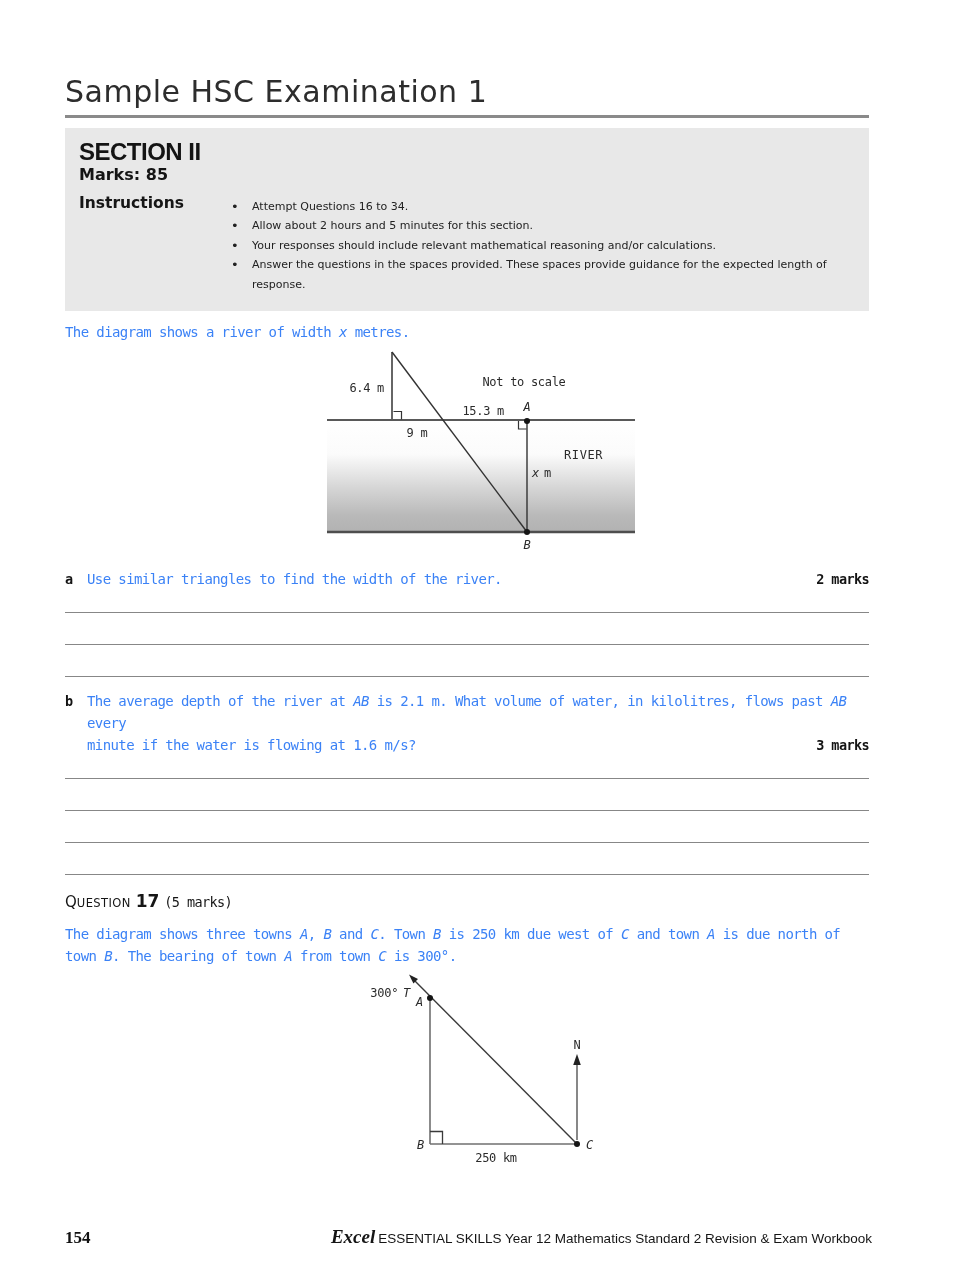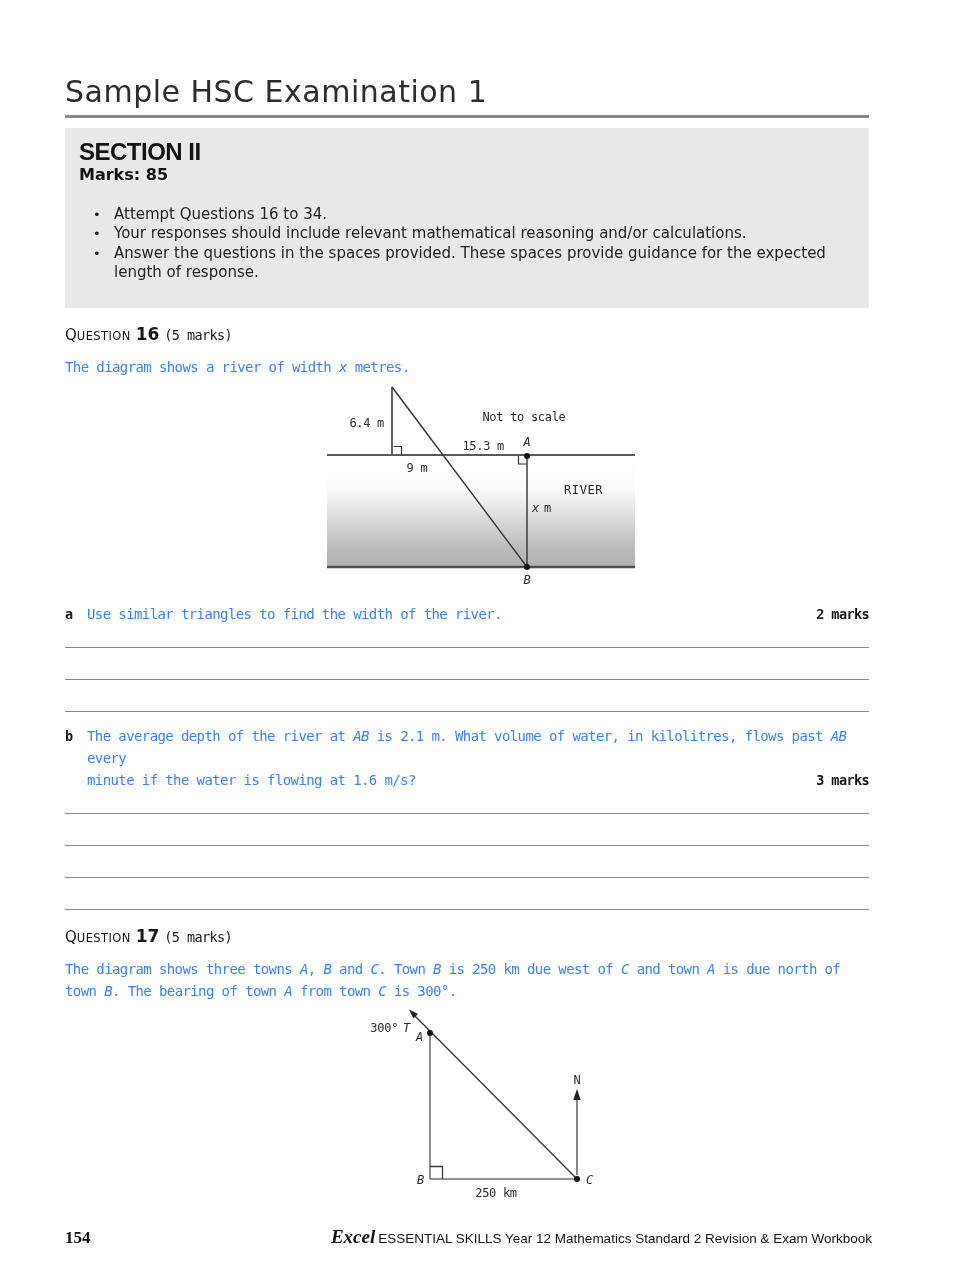--- a/index.html
+++ b/index.html
@@ -17,21 +17,21 @@
   }
   .title-rule{height:3px;background:#8a8a8a;margin-top:5px;}
 
   
   .section-box{background:#e8e8e8;margin-top:10px;padding:10px 18px 14px 14px;}
   .section-head{display:flex;justify-content:space-between;align-items:baseline;flex-direction:column;}
   .section-title{font-family:"Liberation Sans",sans-serif;font-weight:700;font-size:24px;letter-spacing:-0.5px;color:#141414;line-height:27px;}
   .section-marks{font-family:"DejaVu Sans","Liberation Sans",sans-serif;font-weight:700;font-size:16px;color:#141414;}
   .instructions{display:flex;margin-top:10px;}
   .instructions-label{width:146px;font-family:"DejaVu Sans","Liberation Sans",sans-serif;font-weight:700;font-size:15.5px;color:#161616;}
-  ul.bullets{margin:11px;padding:0;list-style:none;flex:1;font-family:"DejaVu Sans","Liberation Sans",sans-serif;font-size:15px;line-height:19.4px;color:#222;}
+  ul.bullets{margin:3px;padding:0;list-style:none;flex:1;font-family:"DejaVu Sans","Liberation Sans",sans-serif;font-size:11px;line-height:19.4px;color:#222;}
   ul.bullets li{position:relative;padding-left:24px;}
   ul.bullets li::before{content:"\2022";position:absolute;left:3px;top:0;font-size:13px;color:#222;}
 
   
   .q-header{margin-top:16px;line-height:20px;color:#161616;}
   .qword-cap{font-family:"DejaVu Sans","Liberation Sans",sans-serif;font-size:15px;}
   .qword-rest{font-family:"DejaVu Sans","Liberation Sans",sans-serif;font-size:11.5px;letter-spacing:0.4px;}
   .q-num{font-family:"DejaVu Sans","Liberation Sans",sans-serif;font-weight:700;font-size:17px;margin-left:5px;}
   .q-marks{font-size:13.5px;letter-spacing:-0.6px;margin-left:5px;}
 
@@ -70,31 +70,30 @@
 
   <div class="page-title">Sample HSC Examination 1</div>
   <div class="title-rule"></div>
 
   <div class="section-box">
     <div class="section-head">
       <span class="section-title">SECTION II</span>
       <span class="section-marks">Marks: 85</span>
     </div>
     <div class="instructions">
+      <div class="instructions-label">Instructions</div>
       <ul class="bullets">
         <li>Attempt Questions 16 to 34.</li>
+        <li>Allow about 2 hours and 5 minutes for this section.</li>
         <li>Your responses should include relevant mathematical reasoning and/or calculations.</li>
         <li>Answer the questions in the spaces provided. These spaces provide guidance for the expected length of response.</li>
       </ul>
     </div>
   </div>
 
-  <div class="q-header">
-    <span class="qword-cap">Q</span><span class="qword-rest">UESTION</span><span class="q-num">16</span><span class="q-marks">(5 marks)</span>
-  </div>
 
   <div class="qtext q-intro"><span>The diagram shows a river of width </span><span class="it">x</span><span> metres.</span></div>
 
   <svg id="q16-svg" class="diagram-svg" width="380" height="215" viewBox="280 368 380 215" xmlns="http://www.w3.org/2000/svg">
     <defs>
       <linearGradient id="riverGrad" x1="0" y1="0" x2="0" y2="1">
         <stop offset="0" stop-color="#ffffff"></stop>
         <stop offset="0.3" stop-color="#fbfbfb"></stop>
         <stop offset="0.6" stop-color="#d6d6d6"></stop>
         <stop offset="0.85" stop-color="#b9b9b9"></stop>

